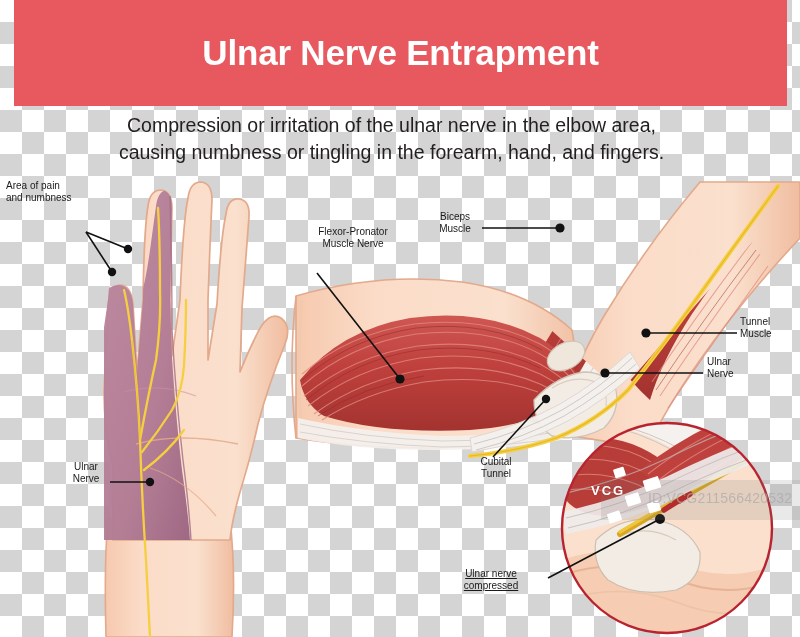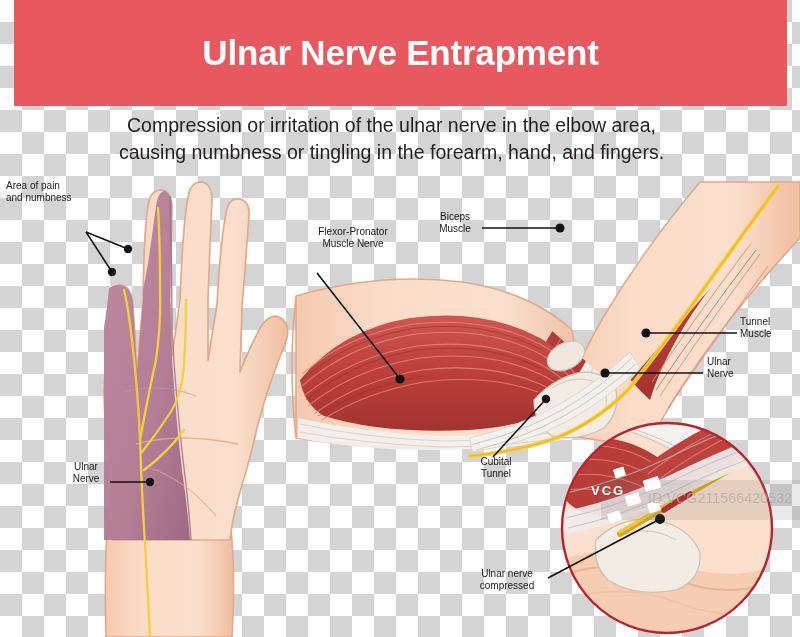--- a/index.html
+++ b/index.html
@@ -395,21 +395,21 @@
   <div class="lbl" style="left:707px; top:356px;">
     <div>Ulnar</div>
     <div>Nerve</div>
   </div>
 
   <div class="lbl ctr" style="left:459px; top:456px; width:62px;">
     <div>Cubital</div>
     <div>Tunnel</div>
   </div>
 
-  <div class="lbl ctr" style="left:453px; top:568px; width:96px;">
+  <div class="lbl ctr" style="left:437px; top:568px; width:96px;text-decoration:underline;">
     <div>Ulnar nerve</div>
     <div>compressed</div>
   </div>
 
   <div id="vcg-band"></div>
   <div id="vcg-dots">
     <i style="left:0px;   top:0px;  width:11px; height:9px;"></i>
     <i style="left:30px;  top:10px; width:16px; height:12px;"></i>
     <i style="left:12px;  top:26px; width:14px; height:11px;"></i>
     <i style="left:34px;  top:34px; width:12px; height:10px;"></i>

